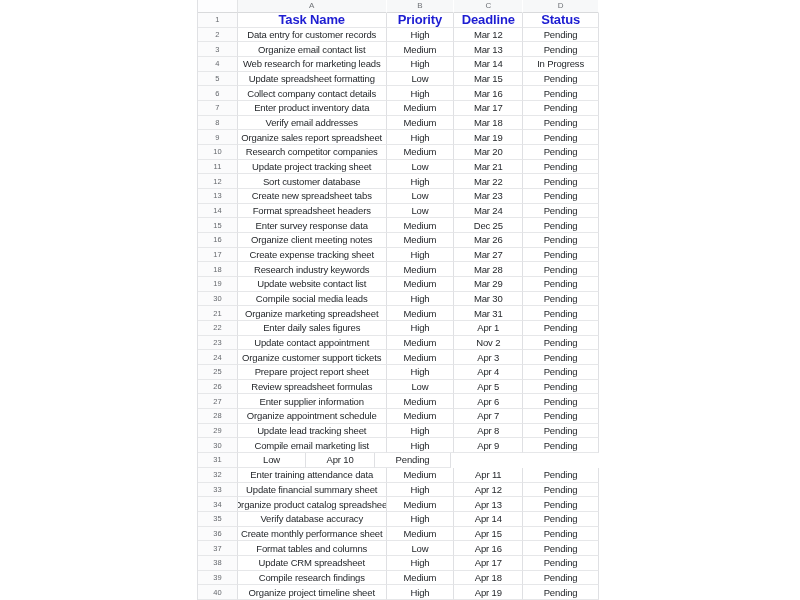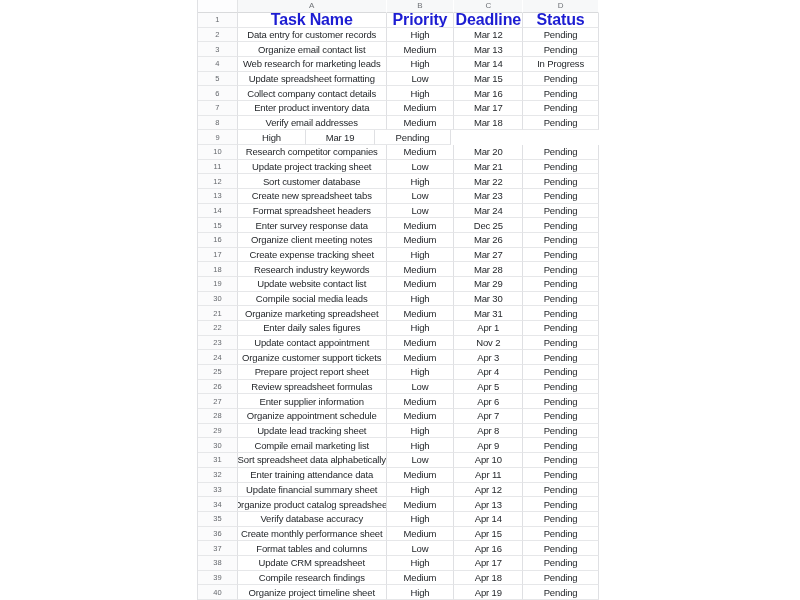--- a/index.html
+++ b/index.html
@@ -27,21 +27,21 @@
   .row { display:flex; height:14.675px; }
   .cell {
     box-sizing:border-box; display:flex; align-items:center; justify-content:center;
     border-right:1px solid #dfe0e3; border-bottom:1px solid #e6e7e9;
     font-size:9.5px; letter-spacing:-0.15px; color:#25282c; background:#ffffff;
     overflow:hidden; white-space:nowrap;
   }
   .cell.num {
     font-size:7.5px; letter-spacing:0; color:#65686d; background:#fbfbfc;
   }
-  .header-row .cell.head { font-weight:bold; font-size:16px; }
+  .header-row .cell.head { font-weight:bold; font-size:13px; }
 </style>
 </head>
 <body>
 
 <div class="sheet">
 
   <div class="strip">
     <div class="hcell corner w-num"></div>
     <div class="hcell w-a">A</div>
     <div class="hcell w-b">B</div>
@@ -102,20 +102,21 @@
       </div>
       <div class="row">
         <div class="cell num w-num">8</div>
         <div class="cell w-a">Verify email addresses</div>
         <div class="cell w-b">Medium</div>
         <div class="cell w-c">Mar 18</div>
         <div class="cell w-d">Pending</div>
       </div>
       <div class="row">
         <div class="cell num w-num">9</div>
+        <div class="cell w-a">Organize sales report spreadsheet</div>
         <div class="cell w-b">High</div>
         <div class="cell w-c">Mar 19</div>
         <div class="cell w-d">Pending</div>
       </div>
       <div class="row">
         <div class="cell num w-num">10</div>
         <div class="cell w-a">Research competitor companies</div>
         <div class="cell w-b">Medium</div>
         <div class="cell w-c">Mar 20</div>
         <div class="cell w-d">Pending</div>
@@ -255,21 +256,20 @@
       </div>
       <div class="row">
         <div class="cell num w-num">30</div>
         <div class="cell w-a">Compile email marketing list</div>
         <div class="cell w-b">High</div>
         <div class="cell w-c">Apr 9</div>
         <div class="cell w-d">Pending</div>
       </div>
       <div class="row">
         <div class="cell num w-num">31</div>
-        <div class="cell w-a">Sort spreadsheet data alphabetically</div>
         <div class="cell w-b">Low</div>
         <div class="cell w-c">Apr 10</div>
         <div class="cell w-d">Pending</div>
       </div>
       <div class="row">
         <div class="cell num w-num">32</div>
         <div class="cell w-a">Enter training attendance data</div>
         <div class="cell w-b">Medium</div>
         <div class="cell w-c">Apr 11</div>
         <div class="cell w-d">Pending</div>

